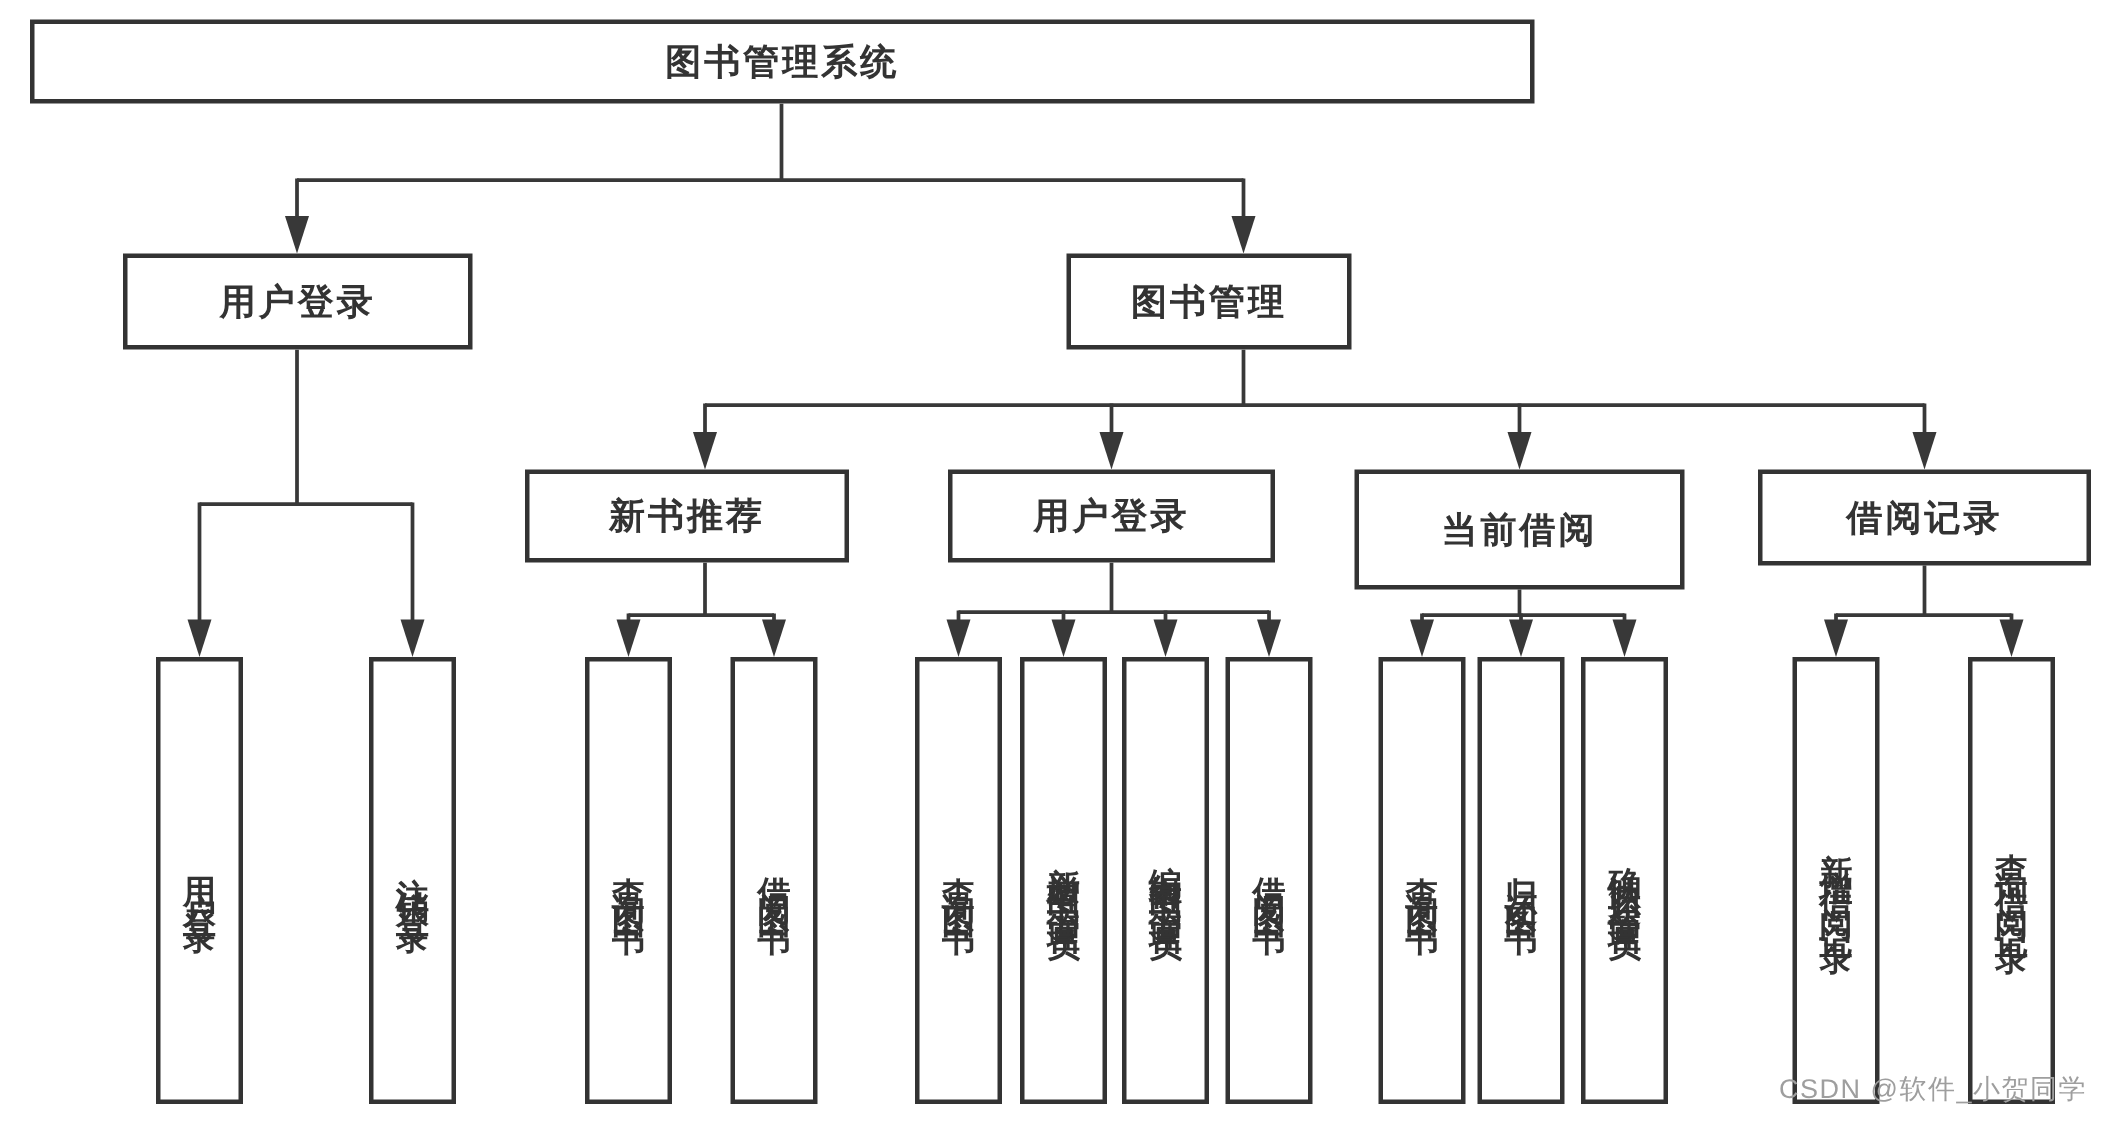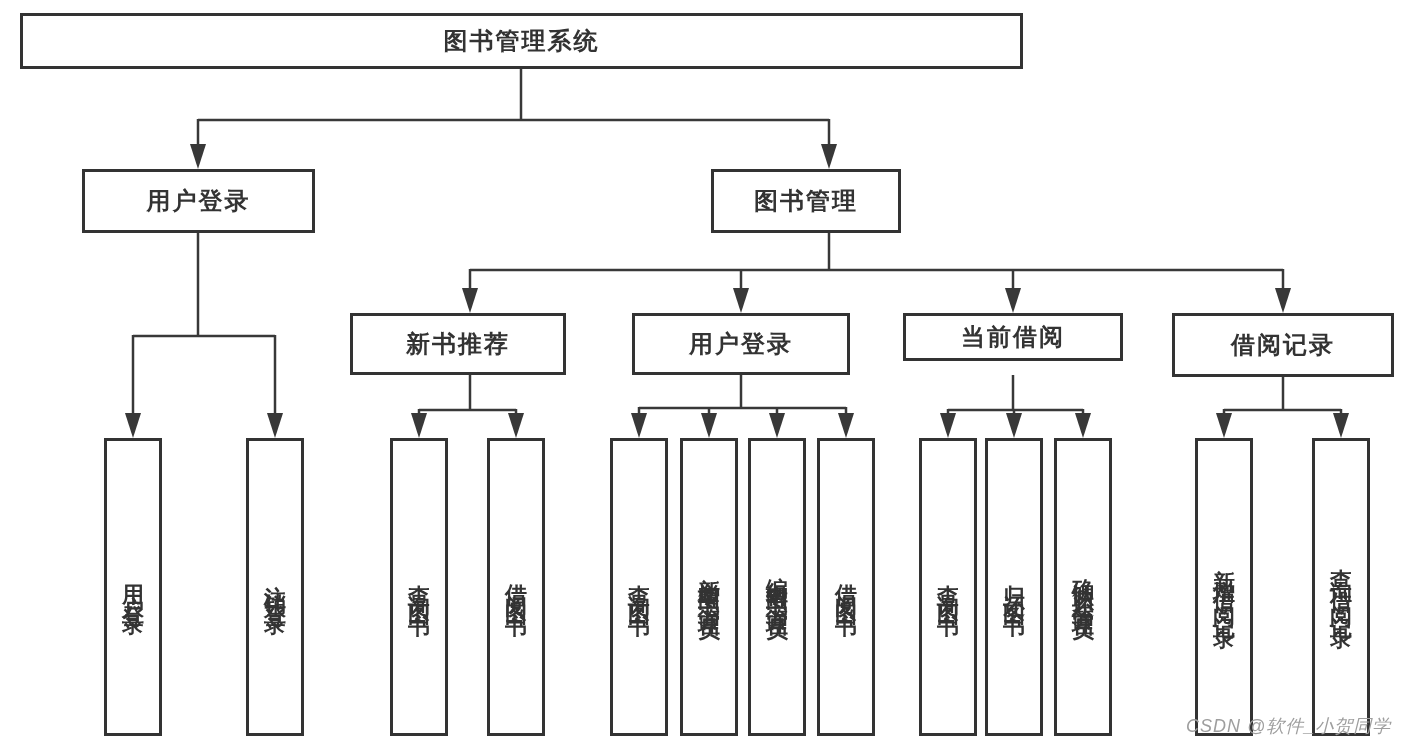--- a/index.html
+++ b/index.html
@@ -23,21 +23,20 @@
   }
   .node .lbl{font-size:24px; letter-spacing:2px; white-space:nowrap;}
   .node.v .lbl{
     writing-mode:vertical-rl; text-orientation:mixed;
     font-size:22px; letter-spacing:10px; white-space:normal;
   }
   .watermark{
     position:absolute; left:1186px; top:714px;
     font-size:18px; color:var(--watermark); letter-spacing:1px;
     white-space:nowrap;
-    font-style:italic;
   }
 </style>
 </head>
 <body>
 
 <div class="canvas">
 
   <svg class="connectors" viewBox="0 0 1405 747" xmlns="http://www.w3.org/2000/svg">
 
     <g>
@@ -124,21 +123,21 @@
   <div class="node" style="left:711px;top:169px;width:190px;height:64px">
     <span class="lbl">图书管理</span>
   </div>
 
   <div class="node" style="left:350px;top:313px;width:216px;height:62px">
     <span class="lbl">新书推荐</span>
   </div>
   <div class="node" style="left:632px;top:313px;width:218px;height:62px">
     <span class="lbl">用户登录</span>
   </div>
-  <div class="node" style="left:903px;top:313px;width:220px;height:48px">
+  <div class="node" style="left:903px;top:313px;width:220px;height:80px">
     <span class="lbl">当前借阅</span>
   </div>
   <div class="node" style="left:1172px;top:313px;width:222px;height:64px">
     <span class="lbl">借阅记录</span>
   </div>
 
   <div class="node v" style="left:104px;top:438px;width:58px;height:298px">
     <span class="lbl" style="letter-spacing: 10px;">用户登录</span>
   </div>
   <div class="node v" style="left:246px;top:438px;width:58px;height:298px">

